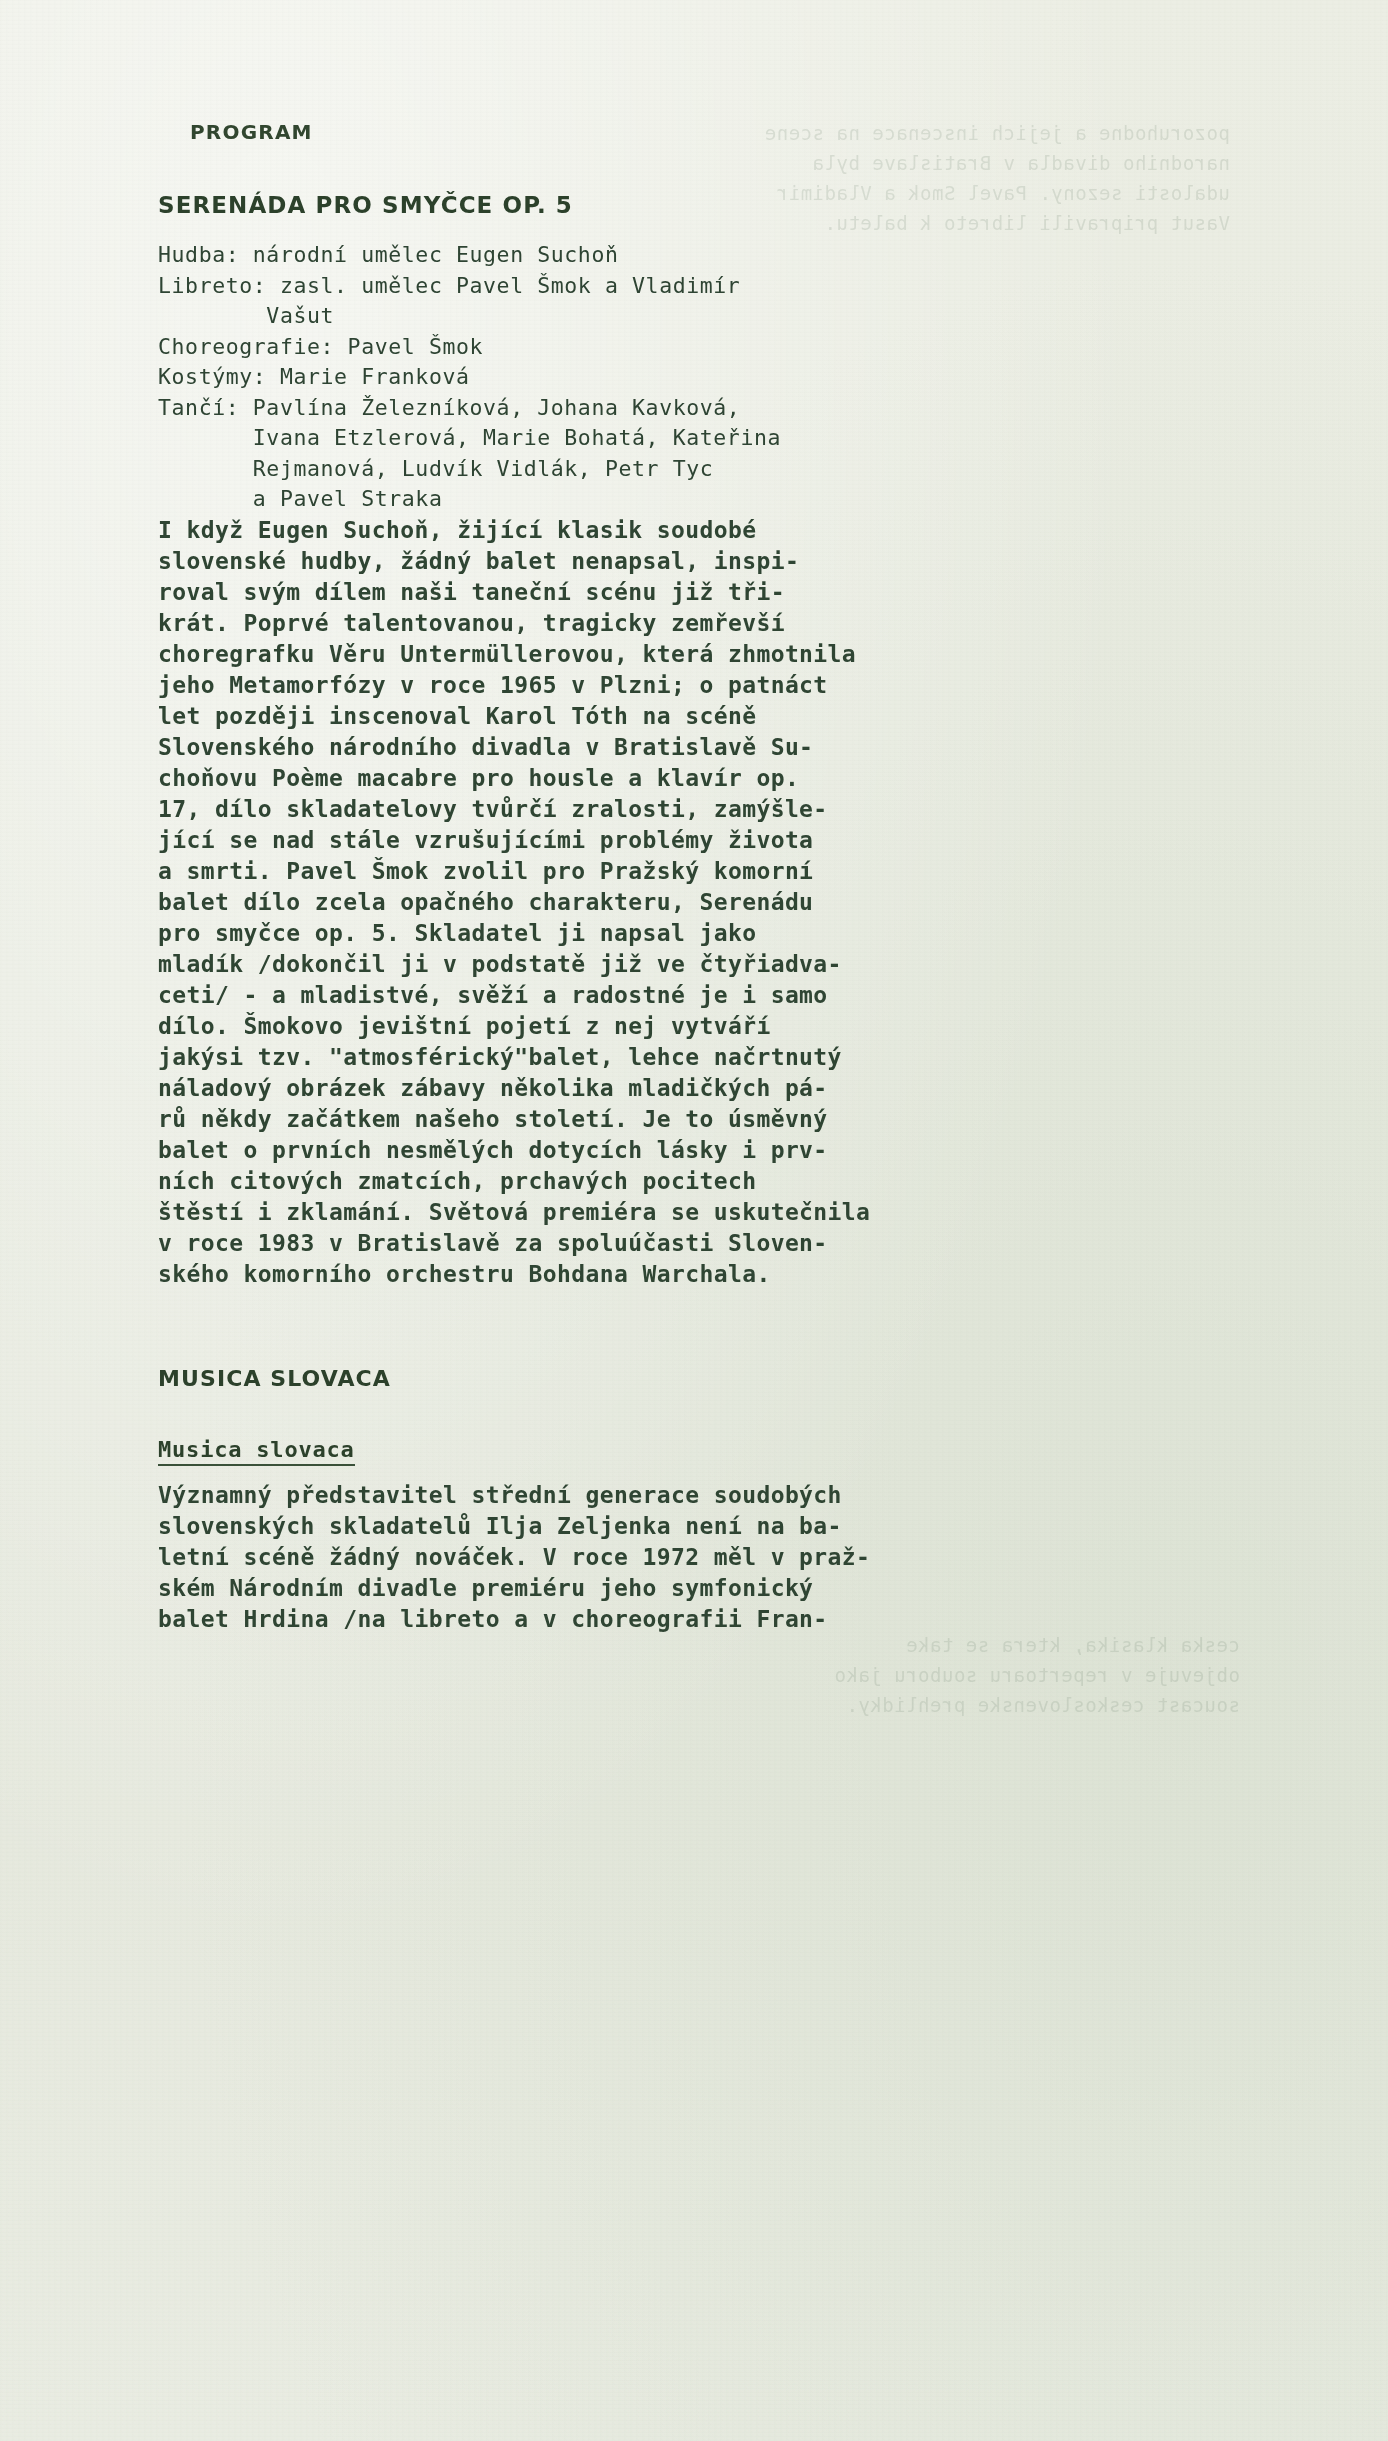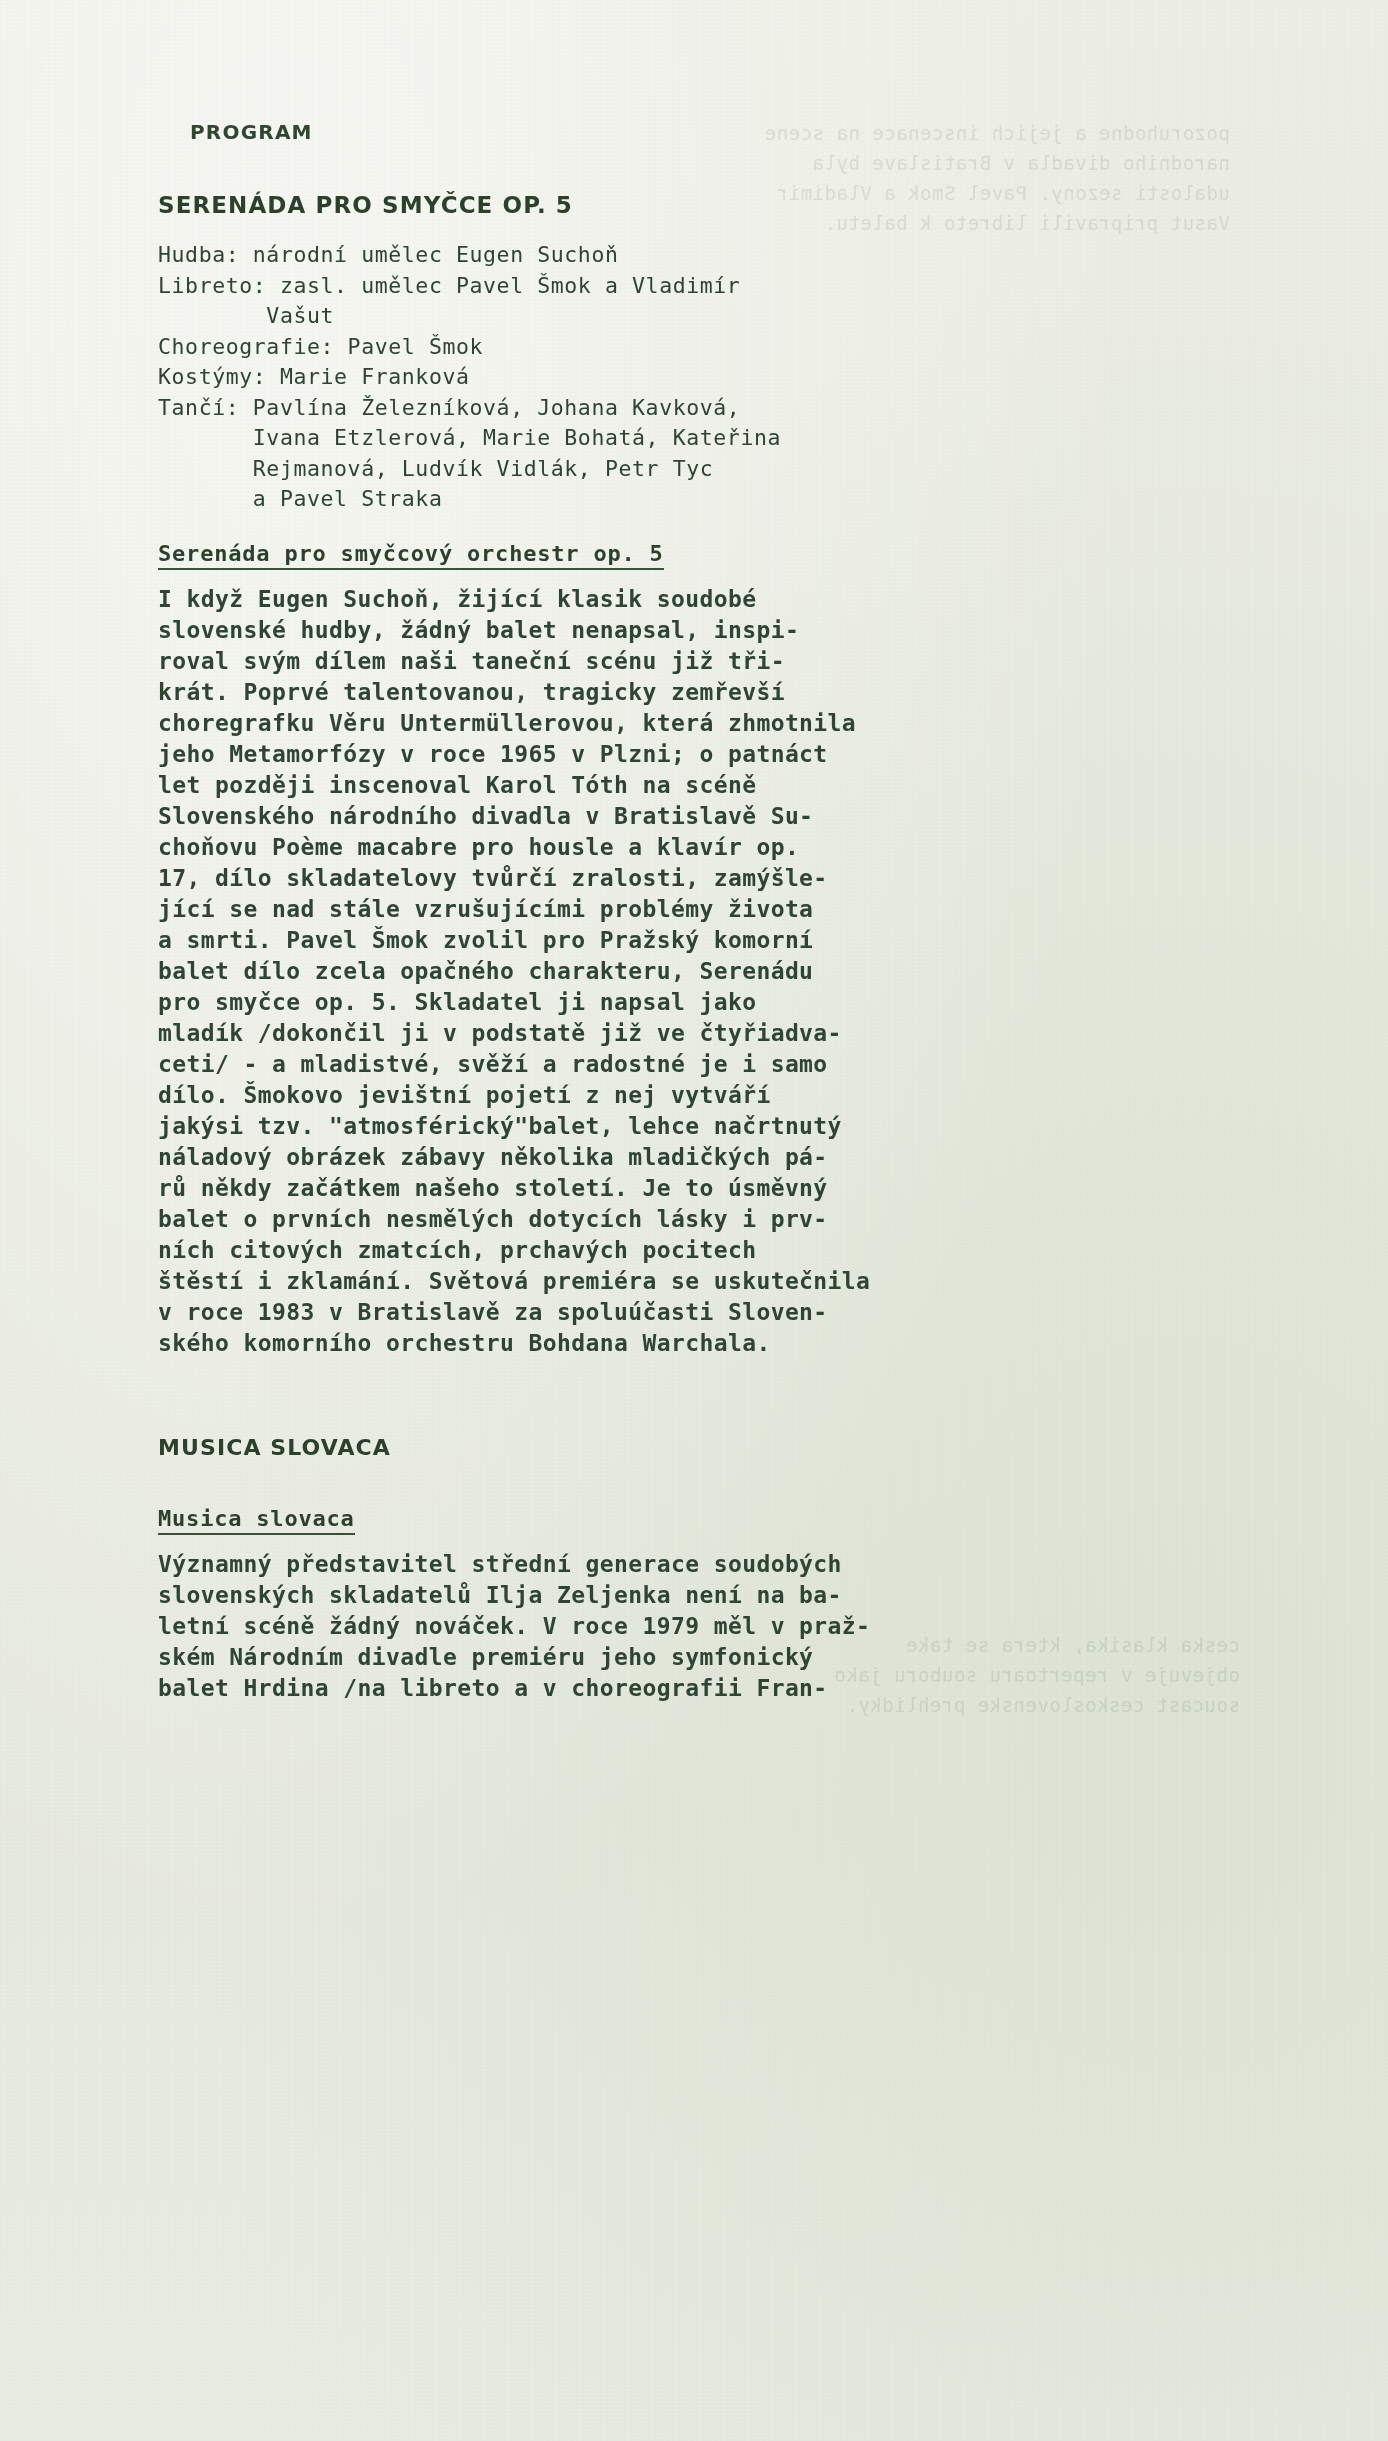--- a/index.html
+++ b/index.html
@@ -131,21 +131,20 @@
     <div class="work-title">SERENÁDA PRO SMYČCE OP. 5</div>
     <div class="credits">Hudba: národní umělec Eugen Suchoň
 Libreto: zasl. umělec Pavel Šmok a Vladimír
         Vašut
 Choreografie: Pavel Šmok
 Kostýmy: Marie Franková
 Tančí: Pavlína Železníková, Johana Kavková,
        Ivana Etzlerová, Marie Bohatá, Kateřina
        Rejmanová, Ludvík Vidlák, Petr Tyc
        a Pavel Straka</div>
-    <div class="section-head">Serenáda pro smyčcový orchestr op. 5</div>
     <div class="body-text">I když Eugen Suchoň, žijící klasik soudobé
 slovenské hudby, žádný balet nenapsal, inspi-
 roval svým dílem naši taneční scénu již tři-
 krát. Poprvé talentovanou, tragicky zemřevší
 choregrafku Věru Untermüllerovou, která zhmotnila
 jeho Metamorfózy v roce 1965 v Plzni; o patnáct
 let později inscenoval Karol Tóth na scéně
 Slovenského národního divadla v Bratislavě Su-
 choňovu Poème macabre pro housle a klavír op.
 17, dílo skladatelovy tvůrčí zralosti, zamýšle-
@@ -166,18 +165,18 @@
 ského komorního orchestru Bohdana Warchala.</div>
   </div>
 
   <div class="spacer-lg"></div>
 
   <div>
     <div class="work-title-2">MUSICA SLOVACA</div>
     <div class="section-head">Musica slovaca</div>
     <div class="body-text">Významný představitel střední generace soudobých
 slovenských skladatelů Ilja Zeljenka není na ba-
-letní scéně žádný nováček. V roce 1979 měl v praž-
+letní scéně žádný nováček. V roce 1972 měl v praž-
 ském Národním divadle premiéru jeho symfonický
 balet Hrdina /na libreto a v choreografii Fran-</div>
   </div>
 
 </div>
 
 </body></html>

